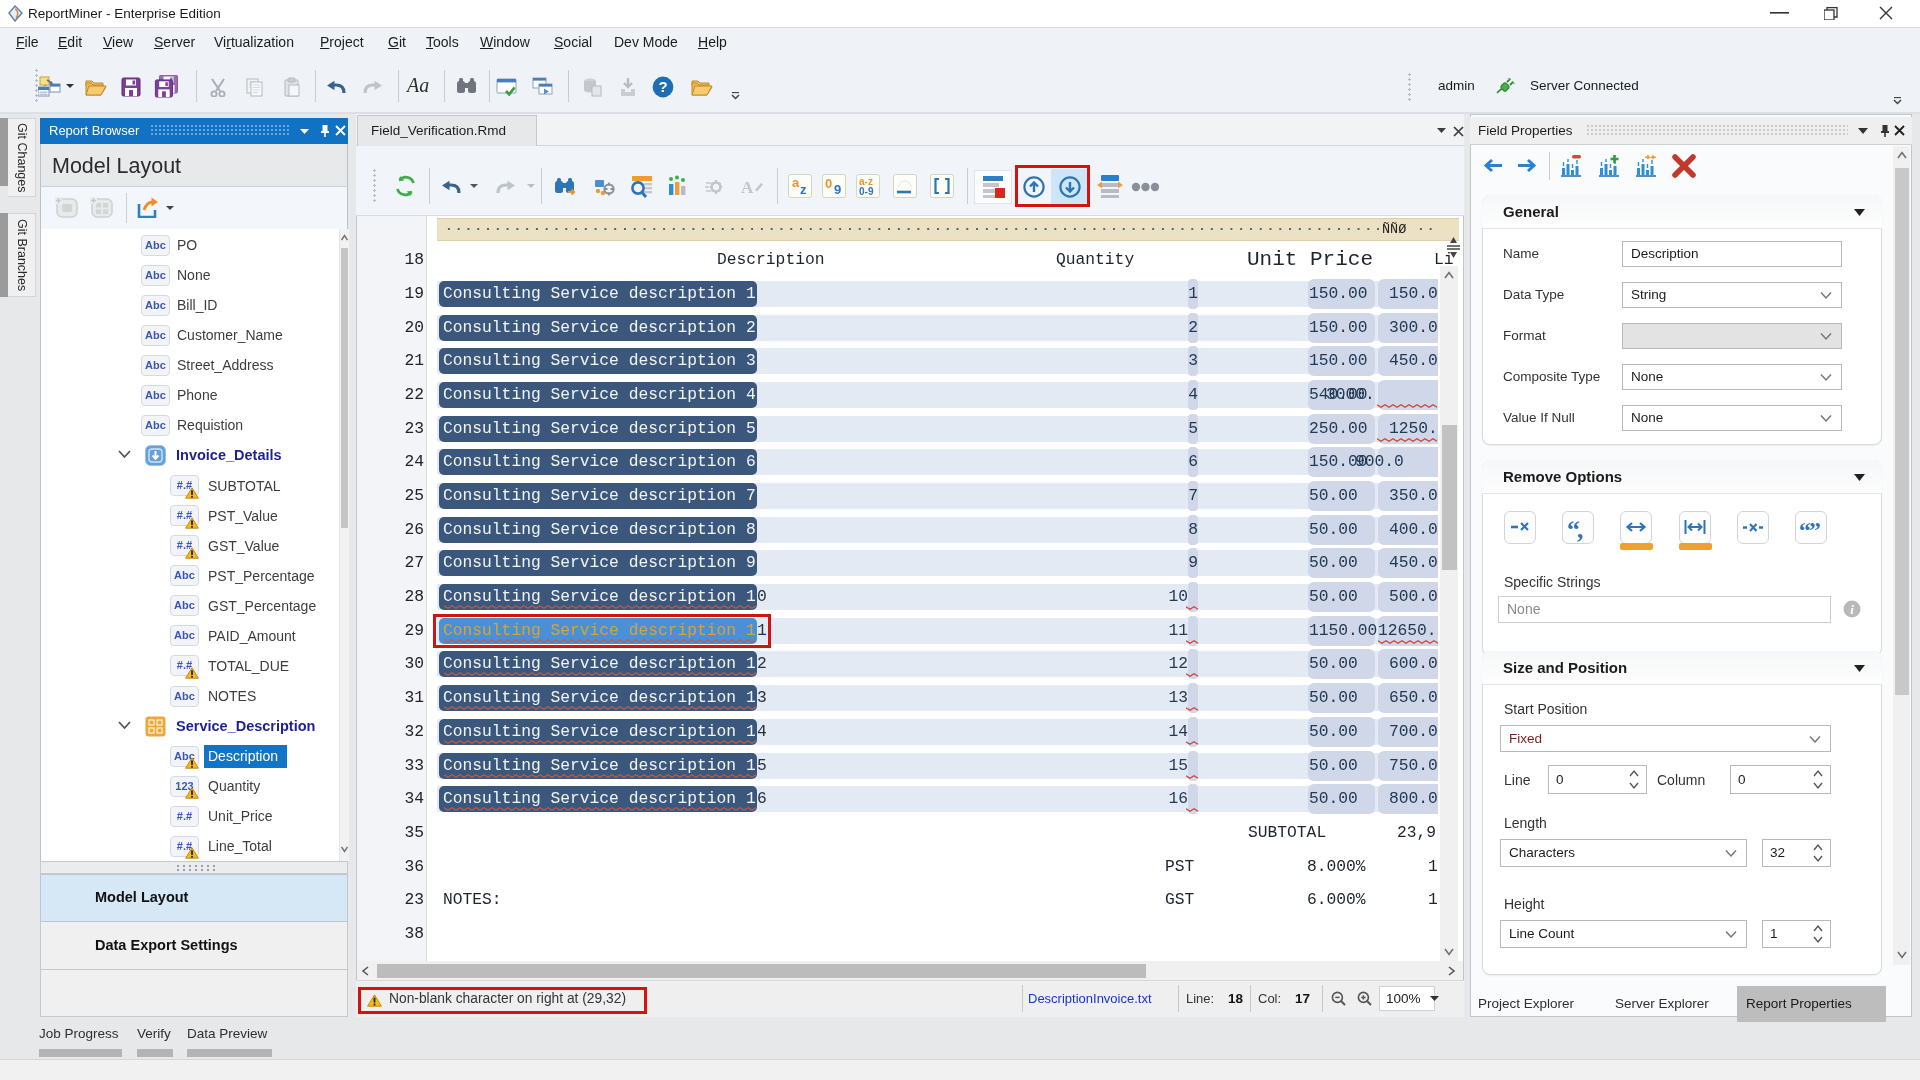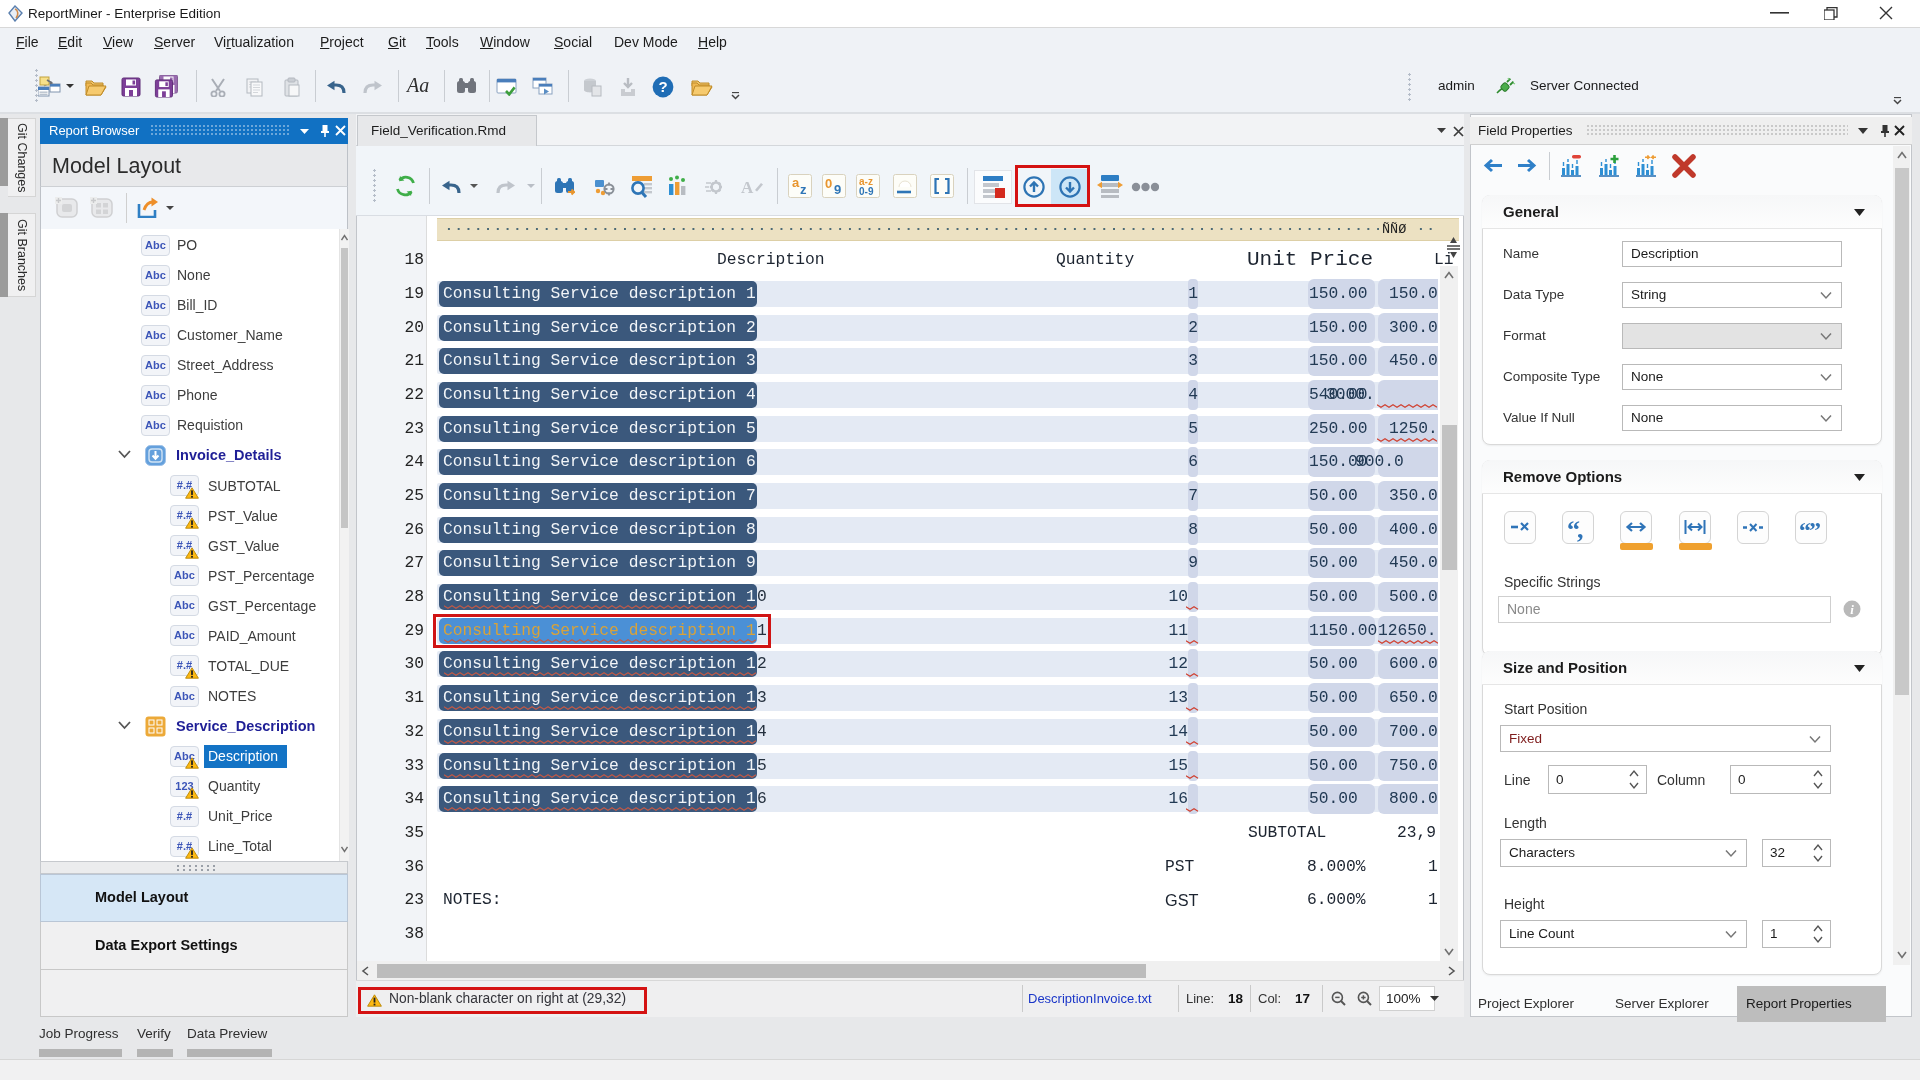--- a/index.html
+++ b/index.html
@@ -707,21 +707,21 @@
 <div style="position:absolute;left:364px;top:819.8599999999999px;width:60px;height:26px;font-family:'Liberation Mono',monospace;font-size:16.3px;color:#232323;text-align:right;line-height:26px;">35</div>
 <div style="position:absolute;left:364px;top:853.54px;width:60px;height:26px;font-family:'Liberation Mono',monospace;font-size:16.3px;color:#232323;text-align:right;line-height:26px;">36</div>
 <div style="position:absolute;left:364px;top:887.22px;width:60px;height:26px;font-family:'Liberation Mono',monospace;font-size:16.3px;color:#232323;text-align:right;line-height:26px;">23</div>
 <div style="position:absolute;left:364px;top:920.9000000000001px;width:60px;height:26px;font-family:'Liberation Mono',monospace;font-size:16.3px;color:#232323;text-align:right;line-height:26px;">38</div>
 <div style="position:absolute;left:1248px;top:819.8599999999999px;height:26px;font-family:'Liberation Mono',monospace;font-size:16.3px;color:#1c2430;line-height:26px;white-space:pre;">SUBTOTAL</div>
 <div style="position:absolute;left:1397px;top:819.8599999999999px;width:41px;height:26px;font-family:'Liberation Mono',monospace;font-size:16.3px;color:#1c2430;line-height:26px;white-space:pre;overflow:hidden;">23,9</div>
 <div style="position:absolute;left:1165px;top:853.54px;height:26px;font-family:'Liberation Mono',monospace;font-size:16.3px;color:#1c2430;line-height:26px;white-space:pre;">PST</div>
 <div style="position:absolute;left:1307px;top:853.54px;height:26px;font-family:'Liberation Mono',monospace;font-size:16.3px;color:#1c2430;line-height:26px;white-space:pre;text-align:center;">8.000%</div>
 <div style="position:absolute;left:1428px;top:853.54px;height:26px;font-family:'Liberation Mono',monospace;font-size:16.3px;color:#1c2430;line-height:26px;white-space:pre;">1</div>
 <div style="position:absolute;left:443px;top:887.22px;height:26px;font-family:'Liberation Mono',monospace;font-size:16.3px;color:#1c2430;line-height:26px;white-space:pre;">NOTES:</div>
-<div style="position:absolute;left:1165px;top:887.22px;height:26px;font-family:Liberation Sans, sans-serif;font-size:16.3px;color:#1c2430;line-height:26px;white-space:pre;">GST</div>
+<div style="position:absolute;left:1165px;top:887.22px;height:26px;font-family:Liberation Mono, monospace;font-size:16.3px;color:#1c2430;line-height:26px;white-space:pre;">GST</div>
 <div style="position:absolute;left:1307px;top:887.22px;height:26px;font-family:'Liberation Mono',monospace;font-size:16.3px;color:#1c2430;line-height:26px;white-space:pre;">6.000%</div>
 <div style="position:absolute;left:1428px;top:887.22px;height:26px;font-family:'Liberation Mono',monospace;font-size:16.3px;color:#1c2430;line-height:26px;white-space:pre;">1</div>
 <svg style="position:absolute;left:1445px;top:236px" width="17" height="23" viewBox="0 0 17 23">
     <path d="M2 10 h13 M2 13 h13" stroke="#444" stroke-width="1.5"></path>
     <path d="M8.5 1 L12 7 H5z" fill="#444"></path>
     <path d="M8.5 22 L12 16 H5z" fill="#444"></path>
   </svg>
 <div style="position:absolute;left:1440px;top:266px;width:18px;height:695px;background:#f0f0f0;"></div>
 <svg style="position:absolute;left:1444px;top:270px" width="10" height="10" viewBox="0 0 10 10">
     <path d="M1 8 L5 2.5 L9 8" fill="none" stroke="#707070" stroke-width="1.6"></path>

